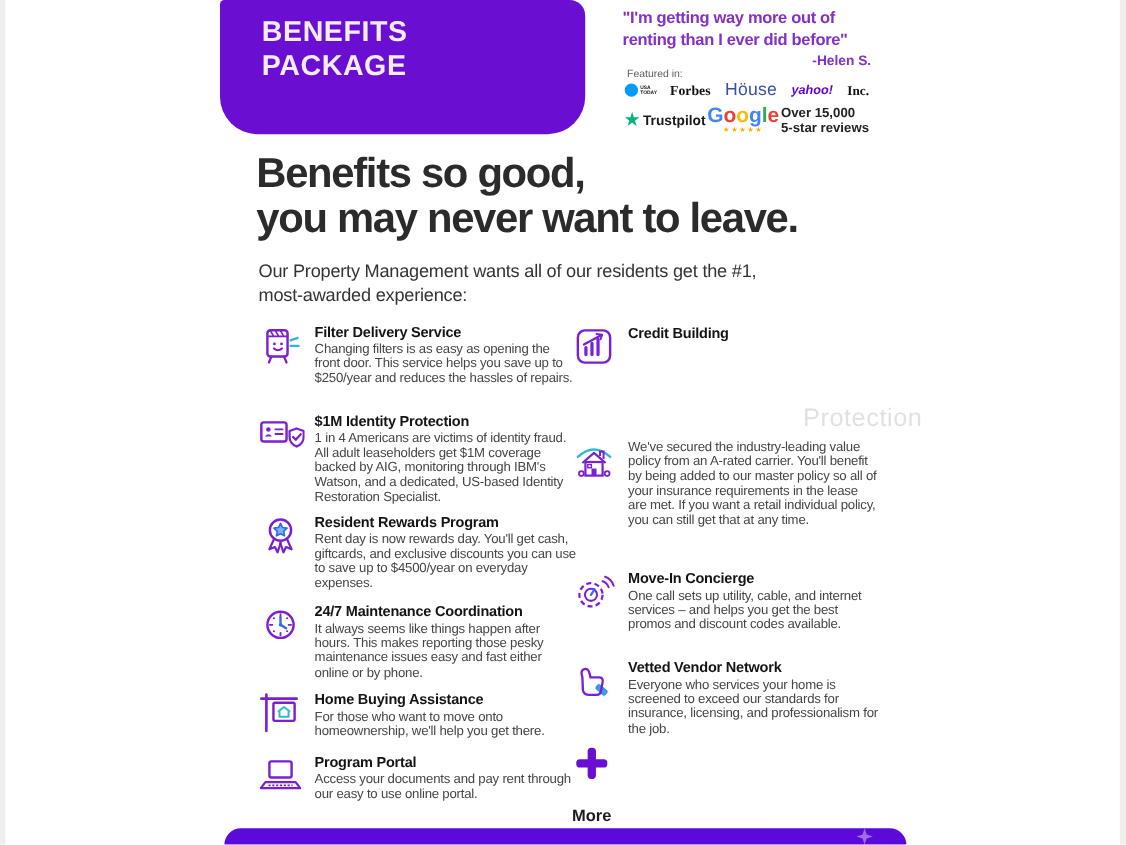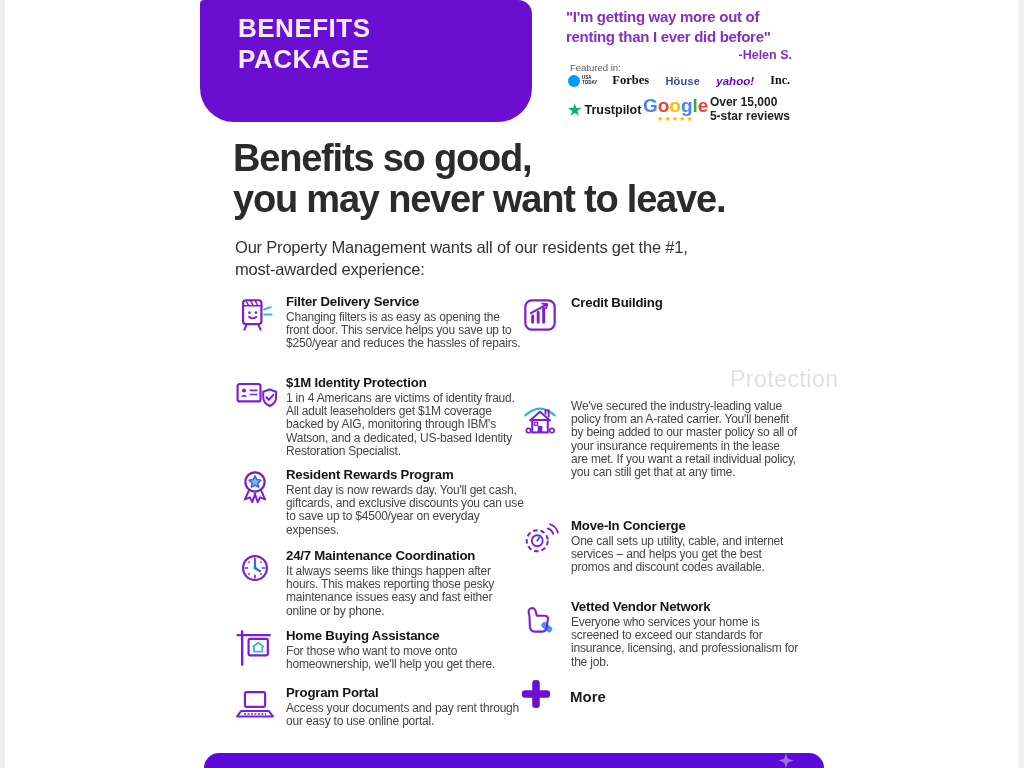--- a/index.html
+++ b/index.html
@@ -22,21 +22,21 @@
               color:#8430c4;font-weight:700;font-size:12.5px;}
 
   
   .featured-label{position:absolute;left:570px;top:62px;font-size:9.5px;color:#5a5a5a;}
   .logo-row{position:absolute;left:568px;top:73px;width:222px;display:flex;
             align-items:center;justify-content:space-between;}
   .usat{display:flex;align-items:center;gap:2px;}
   .usat-dot{width:12px;height:12px;border-radius:50%;background:#009bff;display:inline-block;}
   .usat-text{font-size:4.5px;font-weight:700;color:#1a1a1a;line-height:4.5px;width:14px;}
   .forbes{font-family:"Liberation Serif", serif;font-weight:700;font-size:12.5px;color:#111;}
-  .house{font-weight:700;font-size:11px;color:#3a4fa0;letter-spacing:.2px;}
+  .house{font-weight:400;font-size:16px;color:#3a4fa0;letter-spacing:.2px;}
   .yahoo{font-weight:800;font-style:italic;font-size:11.5px;color:#5f01d1;}
   .inc{font-family:"Liberation Serif", serif;font-weight:800;font-size:12px;color:#111;}
 
   .review-row{position:absolute;left:568px;top:96px;width:222px;display:flex;
               align-items:center;justify-content:space-between;}
   .tp{display:flex;align-items:center;gap:3px;font-size:12.5px;font-weight:700;color:#191919;}
   .tp-star{color:#00b67a;font-size:15px;line-height:15px;}
   .google{display:inline-block;text-align:center;line-height:18px;}
   .google span{font-weight:700;font-size:19px;}
   .gl0{color:#4285f4;} .gl1{color:#ea4335;} .gl2{color:#fbbc05;}
@@ -53,21 +53,21 @@
   
   .benefit{position:absolute;display:flex;gap:9px;align-items:flex-start;}
   .b-icon{width:44px;height:44px;flex:none;}
   .b-icon svg{display:block;}
   .b-text{padding-top:2px;}
   .b-title{font-size:13.2px;font-weight:700;color:#141414;letter-spacing:-.2px;margin-bottom:2px;}
   .b-desc{font-size:12px;line-height:13.2px;color:#454545;letter-spacing:-.2px;}
   .col-l{left:233px;} .col-l .b-desc{width:238px;}
   .col-r{left:518px;} .col-r .b-desc{width:228px;}
 
-  .more-row{position:absolute;left:520px;top:678px;display:flex;align-items:center;gap:18px;}
+  .more-row{position:absolute;left:520px;top:678px;display:flex;align-items:center;gap:18px;flex-direction:column;}
   .more-label{font-size:15px;font-weight:700;color:#1c1c1c;}
 
   
   .watermark{position:absolute;left:730px;top:366px;font-size:23px;color:#c8c8c8;
              opacity:.55;letter-spacing:.5px;z-index:5;}
 
   
   .bottom-bar{position:absolute;left:204px;top:753px;width:620px;height:15px;
               background:#5c0ad9;border-radius:16px 16px 0 0;}
   .sparkle{position:absolute;left:778px;top:753px;z-index:2;}

